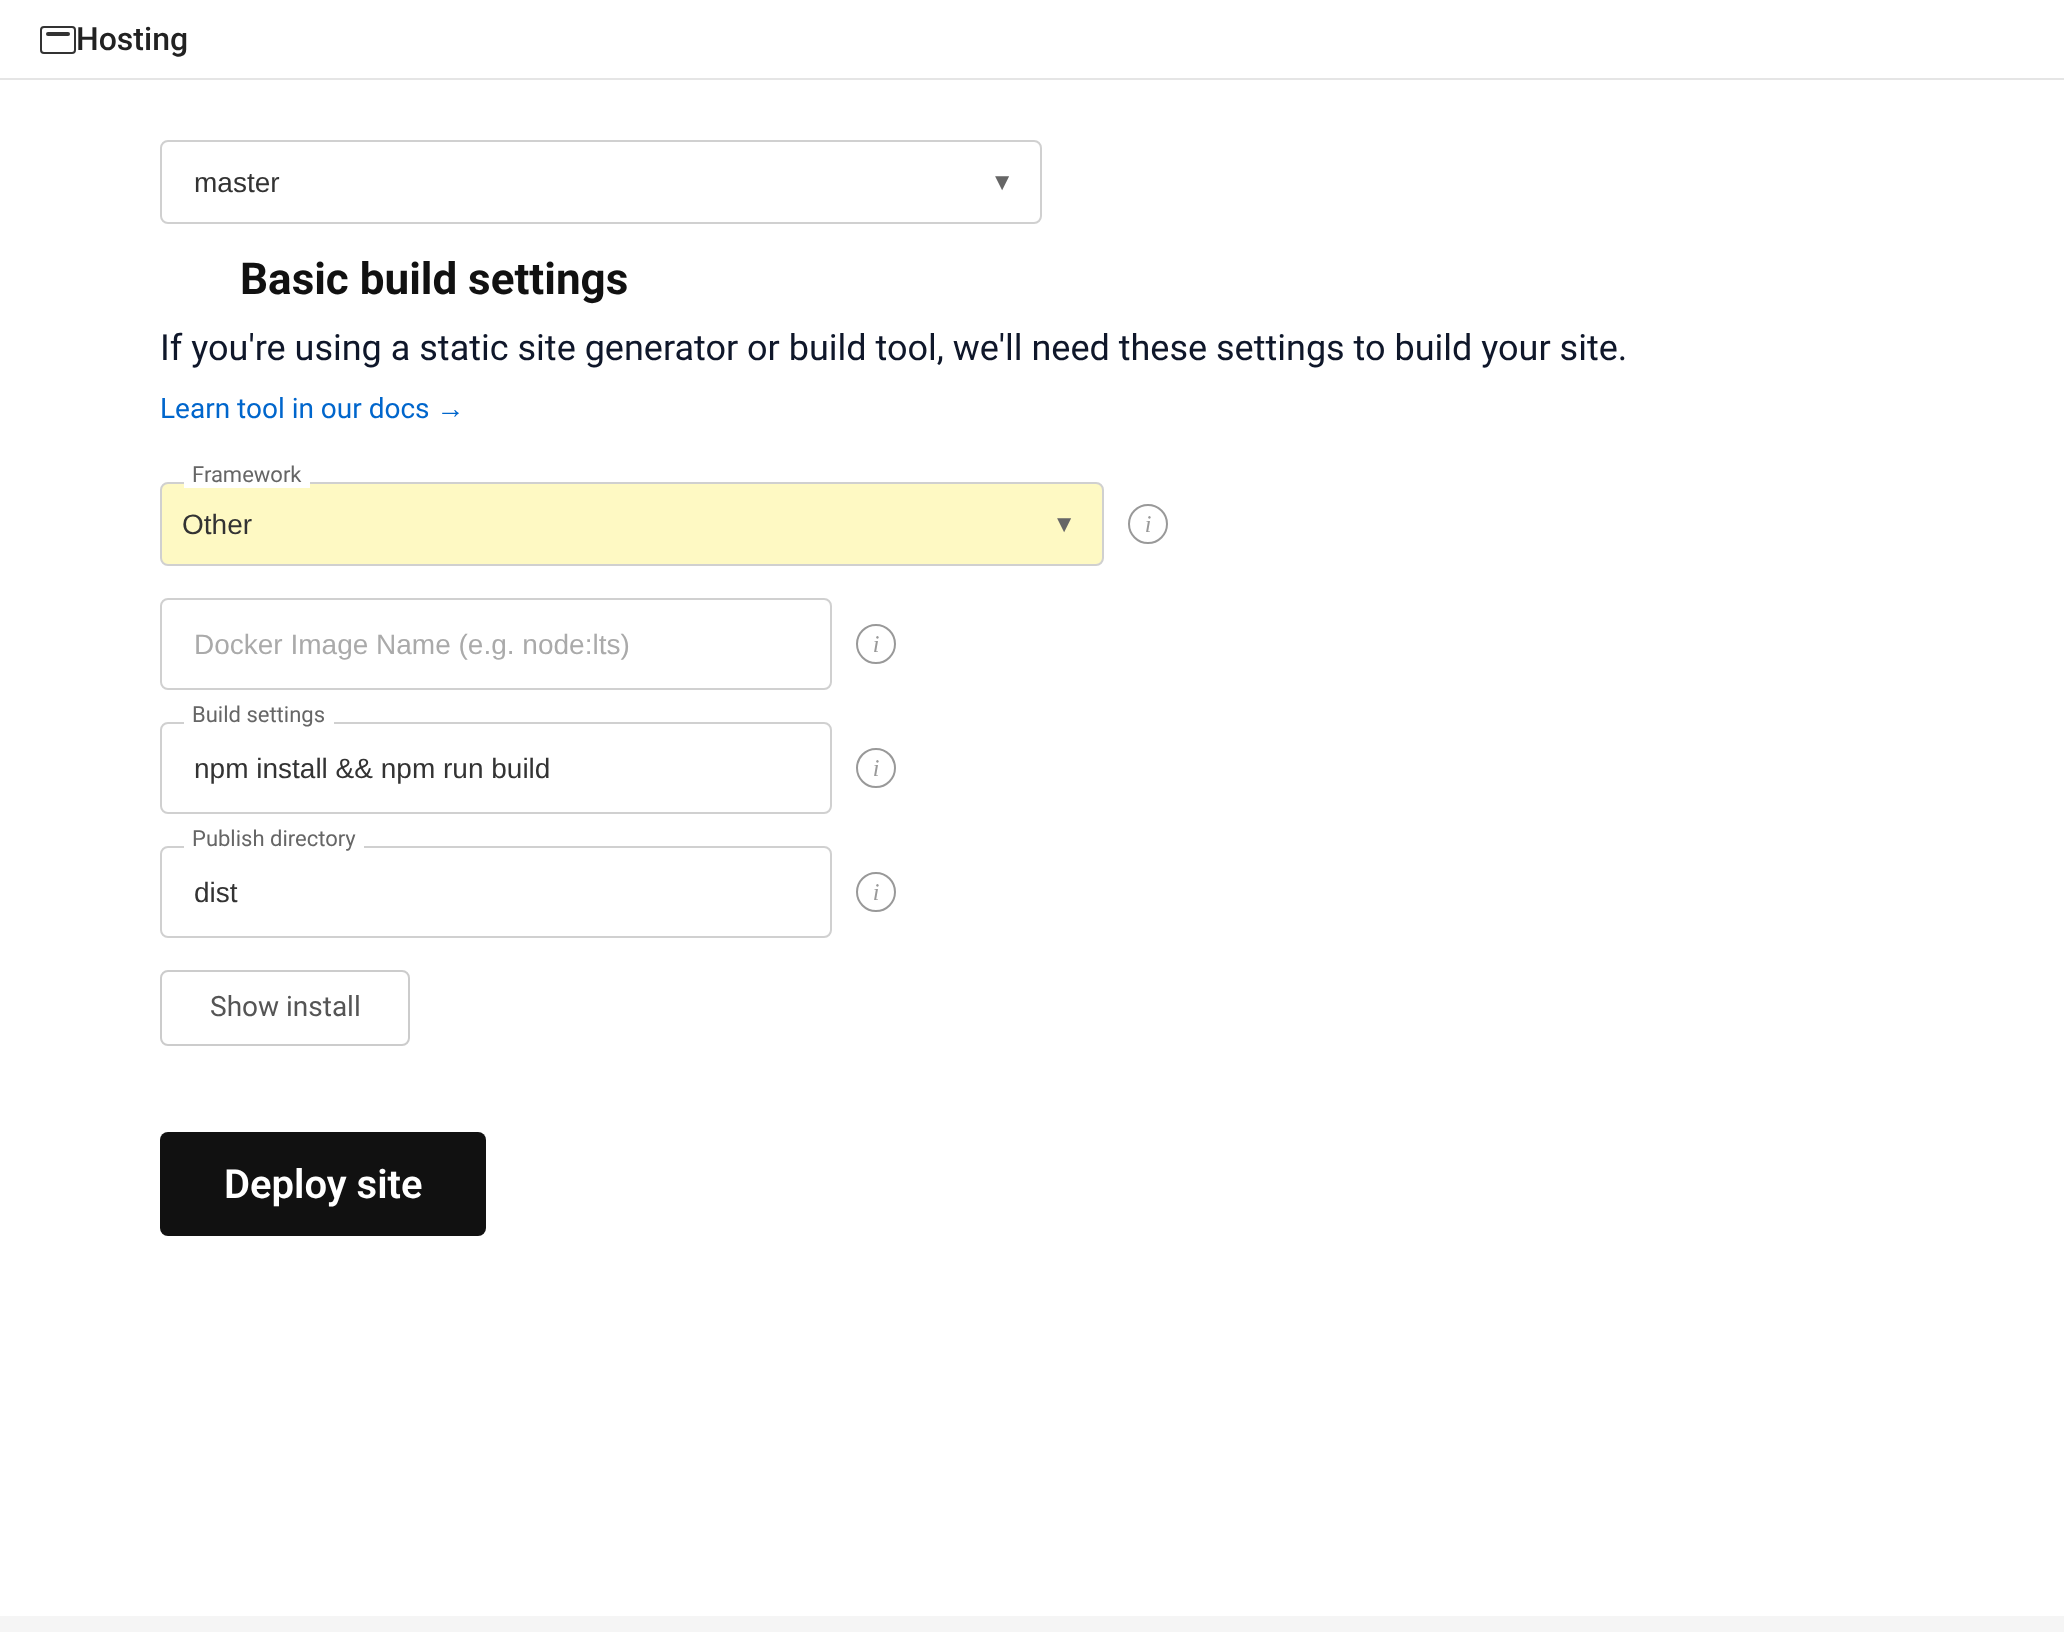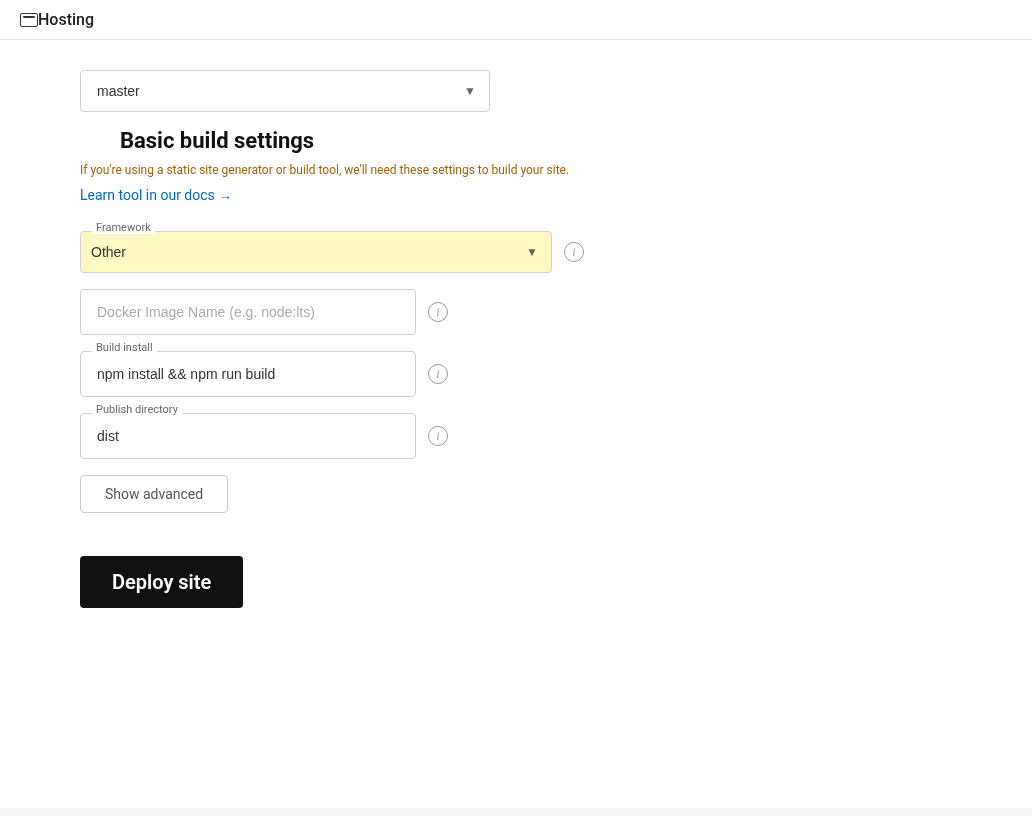--- a/index.html
+++ b/index.html
@@ -57,21 +57,21 @@
       padding: 30px 80px 50px 80px;
       min-height: calc(816px - 48px);
     }
 
     .branch-select-wrapper {
       margin-bottom: 30px;
     }
 
     .select-container {
       position: relative;
-      width: 410px;
+      width: 441px;
     }
 
     .select-field {
       width: 100%;
       padding: 12px 16px;
       border: 1px solid #d0d0d0;
       border-radius: 4px;
       font-size: 14px;
       color: #333;
       background: #fff;
@@ -92,22 +92,22 @@
 
     .section-title {
       font-size: 22px;
       font-weight: 700;
       color: #111;
       margin-bottom: 8px;
       margin-left: 40px;
     }
 
     .section-description {
-      font-size: 12px;
-      color: #a16207;
+      font-size: 18px;
+      color: #0f172a;
       line-height: 1.5;
       margin-bottom: 6px;
     }
 
     .learn-more-link {
       color: #0066cc;
       font-size: 14px;
       text-decoration: none;
       display: inline-flex;
       align-items: center;
@@ -287,37 +287,37 @@
     <div class="input-row">
       <div class="text-input-container">
         <input type="text" class="text-input" value="" placeholder="Docker Image Name (e.g. node:lts)" style="">
       </div>
       <div class="info-icon">i</div>
     </div>
 
     
     <div class="input-row">
       <div class="text-input-container">
-        <span class="float-label">Build install</span>
+        <span class="float-label">Build settings</span>
         <input type="text" class="text-input" value="npm install &amp;&amp; npm run build" style="">
       </div>
       <div class="info-icon">i</div>
     </div>
 
     
     <div class="input-row">
       <div class="text-input-container">
         <span class="float-label">Publish directory</span>
         <input type="text" class="text-input" value="dist" style="">
       </div>
       <div class="info-icon">i</div>
     </div>
 
   </div>
 
   <div class="buttons-section">
-    <button class="show-advanced-btn">Show advanced</button>
+    <button class="show-advanced-btn">Show install</button>
     <br>
     <br>
     <button class="deploy-btn">Deploy site</button>
   </div>
 
 </div>
 
 </body></html>

